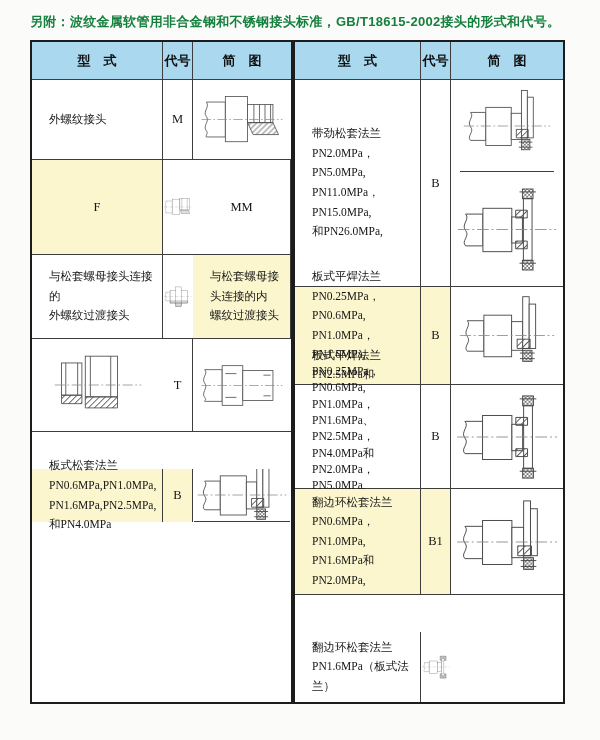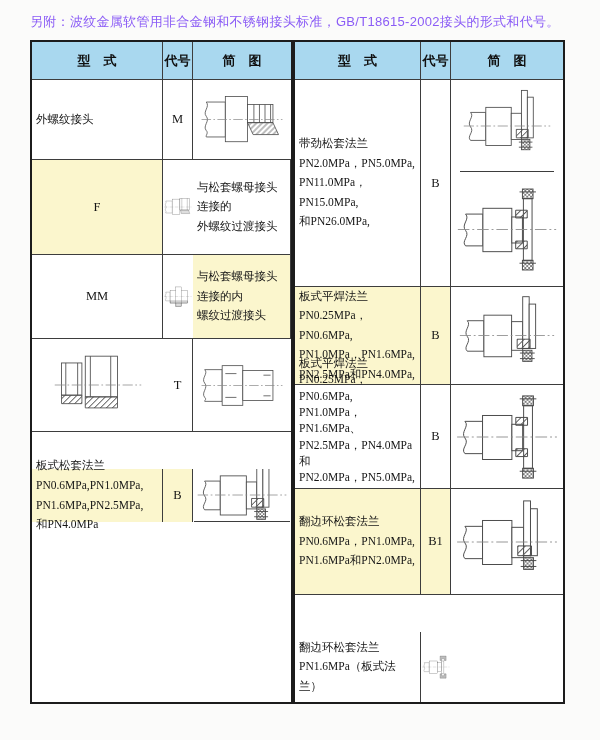--- a/index.html
+++ b/index.html
@@ -4,35 +4,35 @@
 <style>
   html,body{margin:0;padding:0;}
   body{
     width:600px;height:740px;position:relative;
     background:#fbfbfa;
     font-family:"Liberation Sans","DejaVu Sans",sans-serif;
     color:#1a1a1a;overflow:hidden;
   }
   .caption{
     position:absolute;left:30px;top:13px;width:550px;
-    font-size:13px;font-weight:400;letter-spacing:.3px;color:#8b5cf6;
+    font-size:13px;font-weight:700;letter-spacing:.3px;color:#15803d;
   }
   .tables{position:absolute;left:30px;top:40px;display:flex;}
   .tbl{border:2px solid #1c1c1c;background:#fff;display:grid;}
   .tbl-left{grid-template-columns:131px 30px 98px;grid-template-rows:38px 80px 95px 84px 93px 90px 180px;}
   .tbl-right{grid-template-columns:126px 30px 112px;grid-template-rows:38px 207px 98px 104px 106px 107px;}
   .c{box-sizing:border-box;border-right:1px solid #3d3d3d;border-bottom:1px solid #3d3d3d;background:#fff;}
   .nr{border-right:none;}
   .nb{border-bottom:none;margin-top:37px;}
   .h{
     background:#a9d8ef;display:flex;align-items:center;justify-content:center;
     font-size:13px;font-weight:700;color:#101010;
   }
   .t{
-    display:flex;align-items:center;padding:4px 5px 4px 4px;
+    display:flex;align-items:center;padding:4px 5px 4px 17px;
     font-family:"Liberation Serif","DejaVu Serif",serif;
     font-size:11.5px;line-height:1.7;white-space:pre-line;color:#151515;
   }
   .tight{line-height:1.42;}
   .k{
     display:flex;align-items:center;justify-content:center;
     font-family:"Liberation Serif","DejaVu Serif",serif;
     font-size:12.5px;color:#151515;
   }
   .d{display:flex;align-items:center;justify-content:center;overflow:hidden;}
@@ -155,23 +155,23 @@
     </div>
 
     <div class="c k hl">F</div>
     <div class="c d nr">
       <svg class="dg" viewBox="0 0 110 92" width="96" height="80">
           <use href="#df"></use>
           <line class="cl" x1="4" y1="46" x2="106" y2="46"></line>
         </svg>
     </div>
 
+    <div class="c k">MM</div>
     <div class="c t">与松套螺母接头连接的
 外螺纹过渡接头</div>
-    <div class="c k">MM</div>
     <div class="c d nr">
       <svg class="dg" viewBox="0 0 110 92" width="90" height="75">
           <use href="#dmm"></use>
           <line class="cl" x1="4" y1="46" x2="106" y2="46"></line>
         </svg>
     </div>
 
     <div class="c t hl">与松套螺母接头连接的内
 螺纹过渡接头</div>
     <div class="c d nr">

